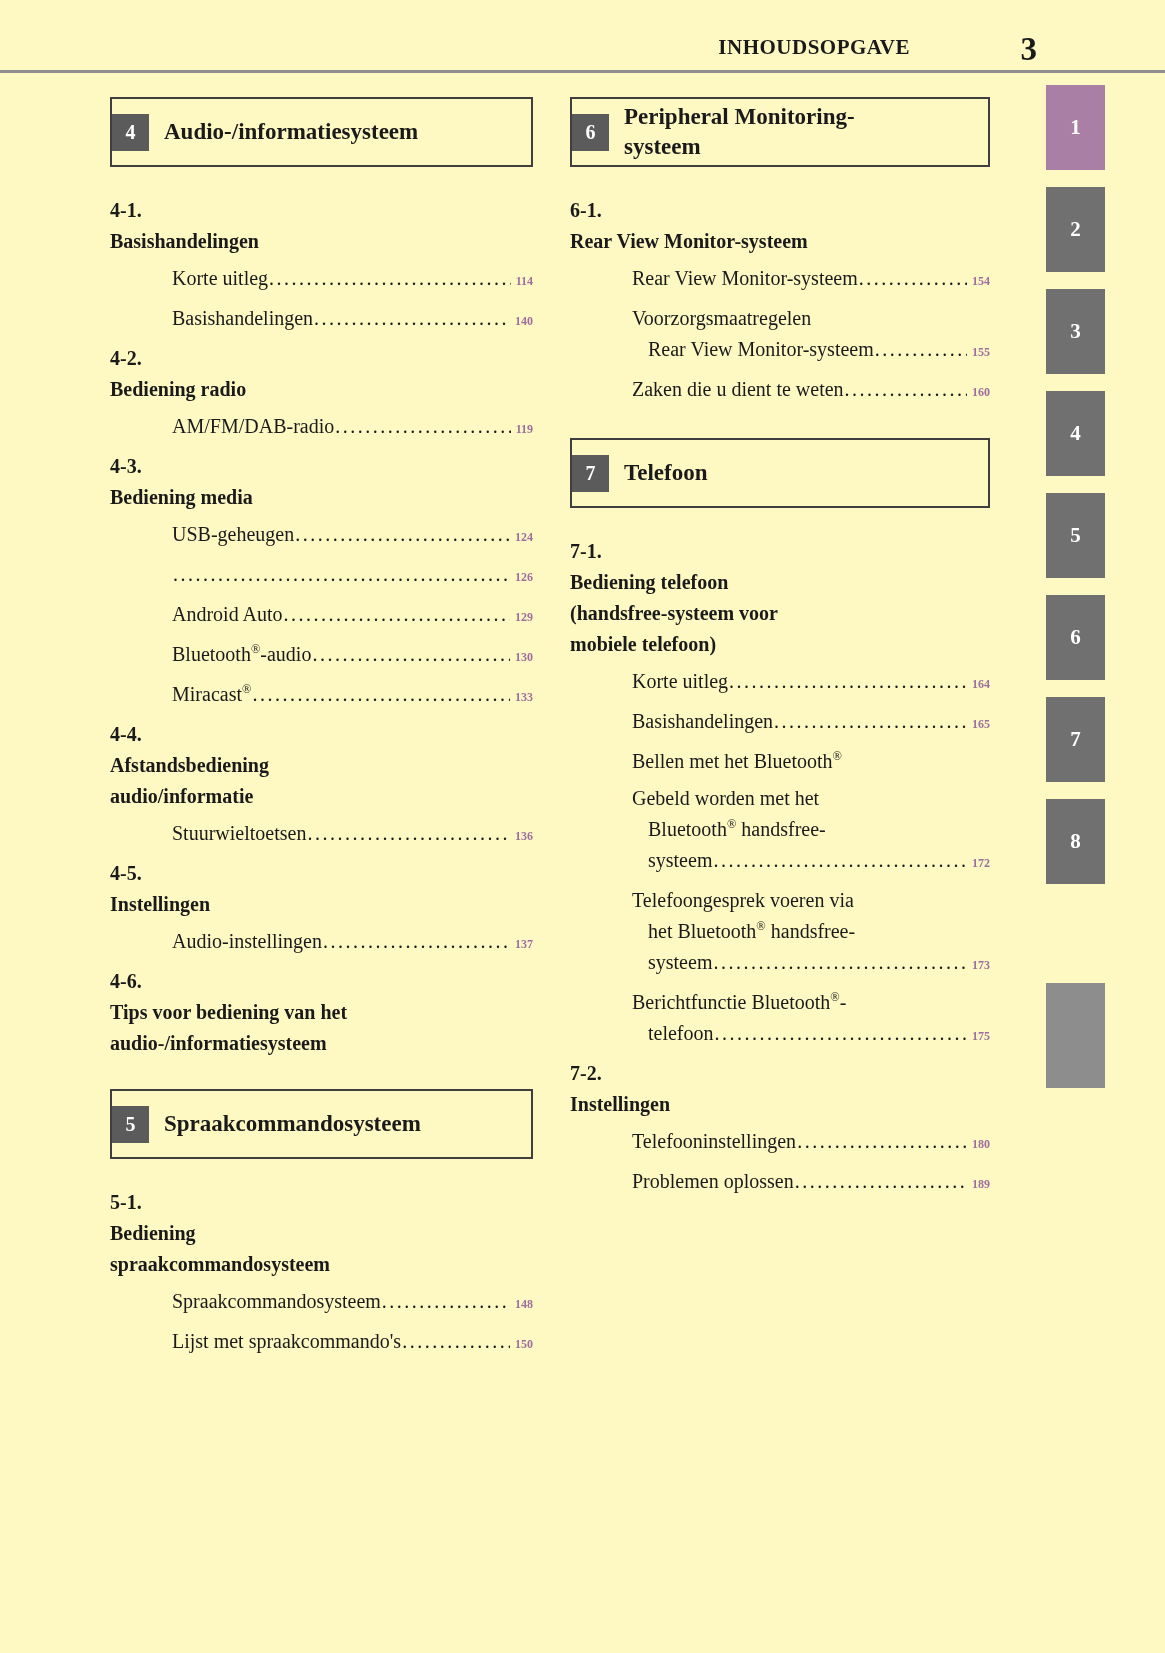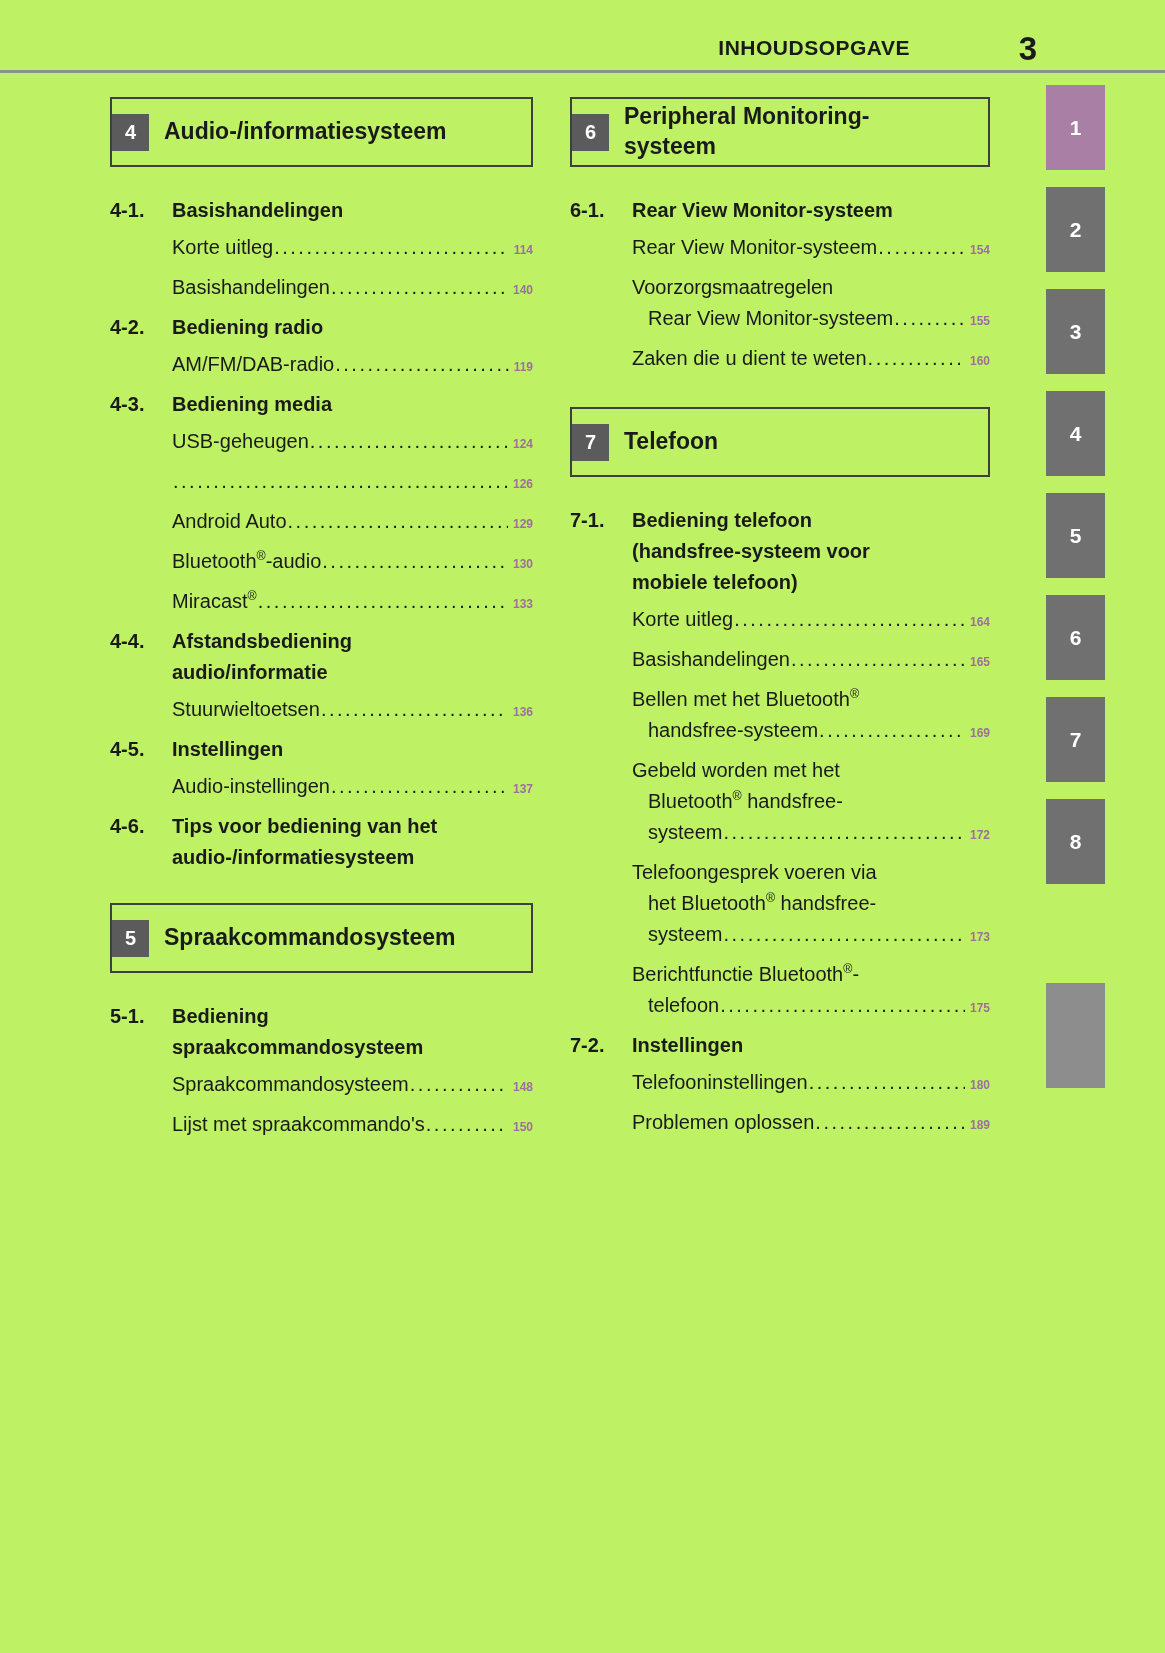--- a/index.html
+++ b/index.html
@@ -9,22 +9,22 @@
     --tab-blank:#8d8d8d;
     --badge:#5b5b5b;
     --text:#1a1a1a;
     --rule:#8f8f8f;
   }
   html,body{margin:0;padding:0;}
   body{background:#e8e8e8;}
   .page{
     position:relative;
     width:1165px;height:1653px;
-    background:#bef264;
-    font-family:Liberation Sans, sans-serif;
+    background:#fef9c3;
+    font-family:Liberation Serif, serif;
     color:var(--text);
     overflow:hidden;
     margin:0 auto;
   }
   
   .page-header{position:relative;height:70px;}
   .header-title{
     position:absolute;right:255px;bottom:10px;
     font-size:21px;font-weight:bold;letter-spacing:.5px;
   }
@@ -55,21 +55,21 @@
     margin-right:15px;
   }
   .chapter-title{
     font-size:23px;font-weight:bold;line-height:1.3;
   }
   
   .section{
     display:flex;align-items:flex-start;
     margin:6px 0 6px 0;
     line-height:31px;
-    font-weight:bold;font-size:20px;
+    font-weight:bold;font-size:20px;flex-direction:column;
   }
   .section-num{flex:none;width:62px;}
   .section-title{flex:1;}
   
   .entry{margin:0 0 6px 0;}
   .entry-line{
     display:flex;align-items:baseline;
     padding-left:62px;
     line-height:31px;font-size:20px;
   }
@@ -286,25 +286,20 @@
           <div class="entry-line">
             <span class="entry-label">Basishandelingen</span>
             <span class="leader"></span>
             <span class="entry-page">165</span>
           </div>
         </div>
         <div class="entry">
           <div class="entry-line">
             <span class="entry-label">Bellen met het Bluetooth<sup>®</sup></span>
           </div>
-          <div class="entry-line cont">
-            <span class="entry-label">handsfree-systeem</span>
-            <span class="leader"></span>
-            <span class="entry-page">169</span>
-          </div>
         </div>
         <div class="entry">
           <div class="entry-line">
             <span class="entry-label">Gebeld worden met het</span>
           </div>
           <div class="entry-line cont">
             <span class="entry-label">Bluetooth<sup>®</sup> handsfree-</span>
           </div>
           <div class="entry-line cont">
             <span class="entry-label">systeem</span>

